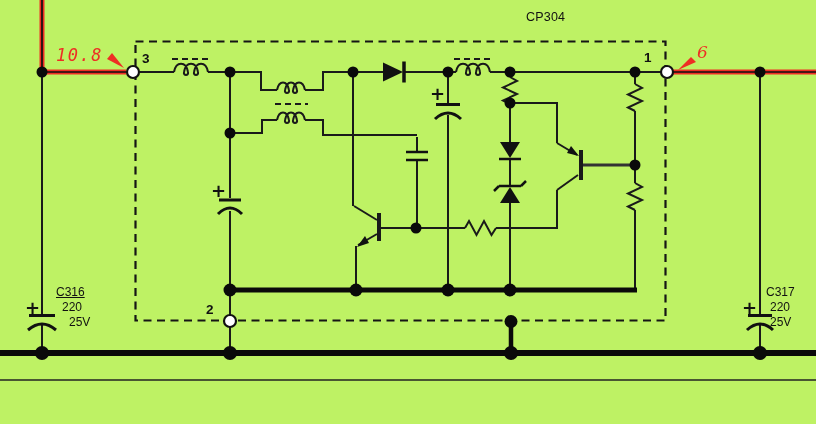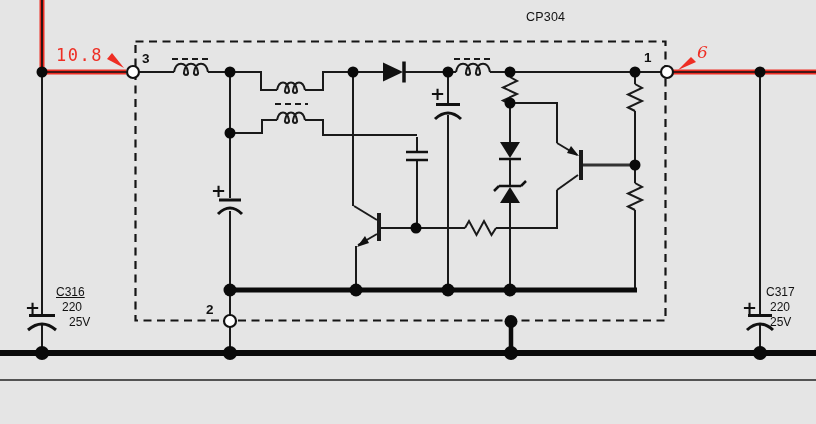--- a/index.html
+++ b/index.html
@@ -1,17 +1,17 @@
 <!DOCTYPE html>
 <html><head>
 <meta charset="utf-8">
 <style>
   html,body{margin:0;padding:0;background:#fff;}
   .stage{
-    position:relative;width:816px;height:424px;background:#e5e5e5;
+    position:relative;width:816px;height:424px;background:#bef264;
     font-family:"Liberation Sans",sans-serif;overflow:hidden;
   }
   .stage svg{position:absolute;left:0;top:0;}
   .lbl{position:absolute;color:#111;white-space:nowrap;line-height:1;}
   .pin-num{font:bold 13.5px "Liberation Sans",sans-serif;letter-spacing:.3px;}
   .ref{font:12px "Liberation Sans",sans-serif;}
   .red-val{font:17px "DejaVu Sans Mono",monospace;color:#ee2e24;letter-spacing:1.5px;}
   .red-val.italic{font-style:italic;font-family:"DejaVu Serif",serif;letter-spacing:0;}
   .plus{font:bold 18px "DejaVu Sans",sans-serif;color:#111;}
   .comp-lbl{font:12.5px "Liberation Sans",sans-serif;letter-spacing:.2px;}
@@ -188,21 +188,21 @@
       <circle cx="230" cy="321" r="6" fill="#fff" stroke="#111" stroke-width="2.2"></circle>
     </g>
   </svg>
 
   <span class="lbl comp-lbl" style="left:526px;top:10px;">CP304</span>
 
   <span class="lbl pin-num" style="left:142px;top:51px;">3</span>
   <span class="lbl pin-num" style="left:644px;top:50px;">1</span>
   <span class="lbl pin-num" style="left:206px;top:302px;">2</span>
 
-  <span class="lbl red-val" style="left:56px;top:45px;">10.8</span>
+  <span class="lbl red-val" style="left:56px;top:45px;font-style:italic;">10.8</span>
   <span class="lbl red-val italic" style="left:697px;top:42px;">6</span>
 
   <span class="lbl ref" style="left:56px;top:285px;text-decoration:underline;">C316</span>
   <span class="lbl ref" style="left:62px;top:300px;">220</span>
   <span class="lbl ref" style="left:69px;top:315px;">25V</span>
 
   <span class="lbl ref" style="left:766px;top:285px;">C317</span>
   <span class="lbl ref" style="left:770px;top:300px;">220</span>
   <span class="lbl ref" style="left:770px;top:315px;">25V</span>
 

